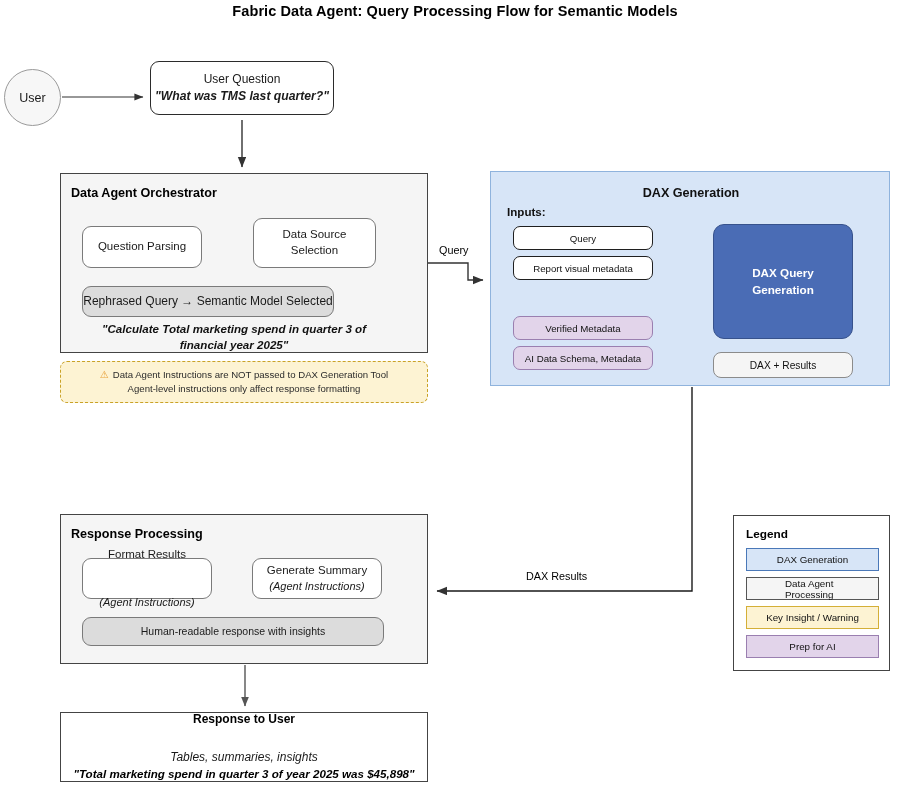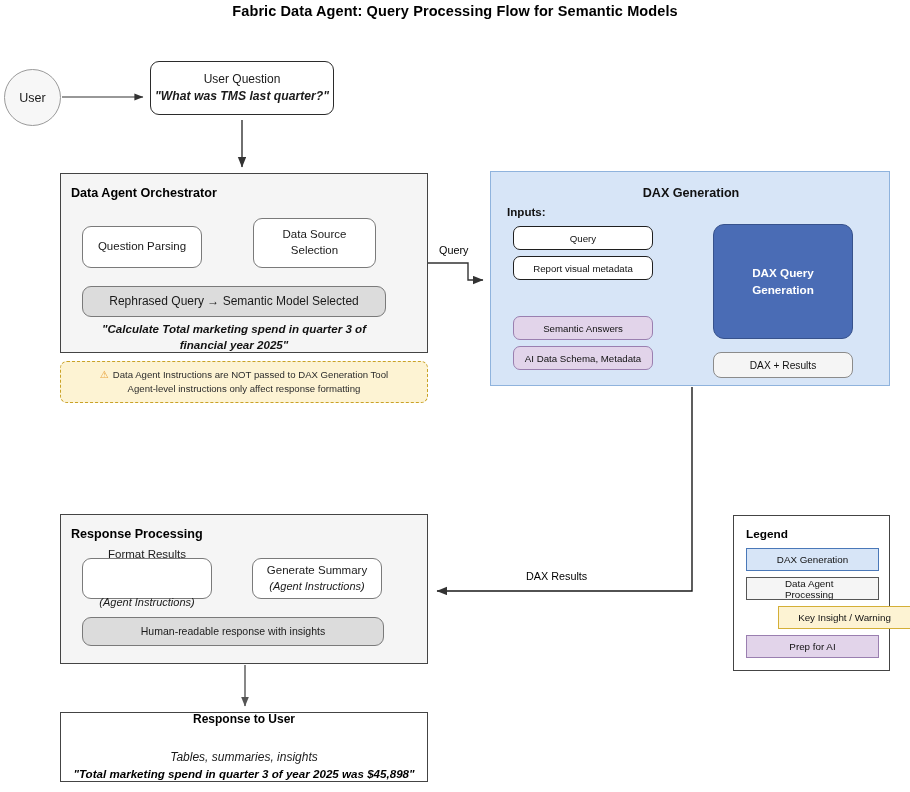--- a/index.html
+++ b/index.html
@@ -54,21 +54,21 @@
     font-size:11.5px;line-height:1.35;
   }
   .grey-node{
     background:#dcdcdc;border:1.2px solid #7a7a7a;
   }
   .italic-sm{font-style:italic;font-size:11px;}
 
   
   #question-parsing{left:21px;top:52px;width:120px;height:42px;}
   #data-source-sel{left:192px;top:44px;width:123px;height:50px;}
-  #rephrased{left:21px;top:112px;width:304px;height:31px;font-size:12px;}
+  #rephrased{left:21px;top:112px;width:252px;height:31px;font-size:12px;}
   #calc-quote{
     position:absolute;left:16px;top:147px;width:314px;text-align:center;
     font-size:11.6px;font-style:italic;font-weight:bold;line-height:1.35;color:#111;
   }
 
   
   #warning{
     position:absolute;left:60px;top:361px;width:368px;height:42px;box-sizing:border-box;
     background:#fdf3d3;border:1.3px dashed #c9a227;border-radius:7px;
     display:flex;flex-direction:column;align-items:center;justify-content:center;
@@ -232,21 +232,21 @@
     <div id="dax-panel-title">DAX Generation</div>
     <div id="inputs-label">Inputs:</div>
 
     <div class="input-chip chip-white" style="top:54px">
       <span>Query</span>
     </div>
     <div class="input-chip chip-white" style="top:84px">
       <span>Report visual metadata</span>
     </div>
     <div class="input-chip chip-purple" style="top:144px">
-      <span>Semantic Answers</span>
+      <span>Verified Metadata</span>
     </div>
     <div class="input-chip chip-purple" style="top:174px">
       <span>AI Data Schema, Metadata</span>
     </div>
 
     <div id="daxbox">
       <span>DAX Query</span>
       <span>Generation</span>
     </div>
 
@@ -284,21 +284,21 @@
 
   <div id="legend">
     <div id="legend-title">Legend</div>
 
     <div class="legend-item" style="top:32px;background:#d7e5f7;border:1.3px solid #4a78b8;">
       <span>DAX Generation</span>
     </div>
     <div class="legend-item" style="top:61px;background:#f5f5f5;border:1.3px solid #555555;padding-left:38px;">
       <span>Data Agent Processing</span>
     </div>
-    <div class="legend-item" style="top:90px;background:#fdf3d3;border:1.3px solid #d4af37;margin-left:32px;">
+    <div class="legend-item" style="top:90px;background:#fdf3d3;border:1.3px solid #d4af37;">
       <span>Key Insight / Warning</span>
     </div>
     <div class="legend-item" style="top:119px;background:#e2d4ea;border:1.3px solid #9a7fb0;">
       <span>Prep for AI</span>
     </div>
   </div>
 
 </div>
 
 </body></html>

